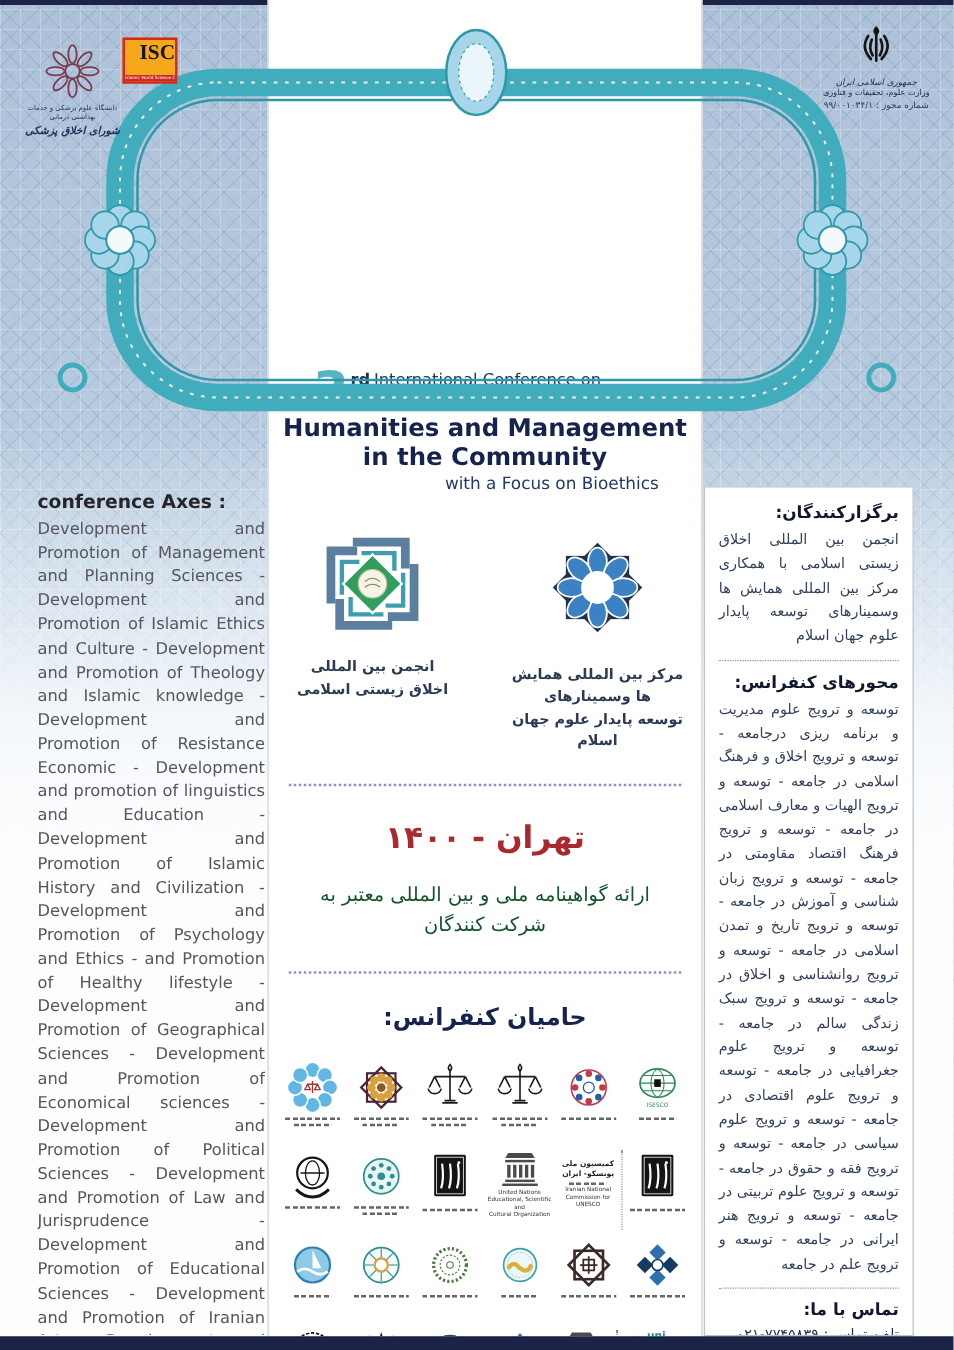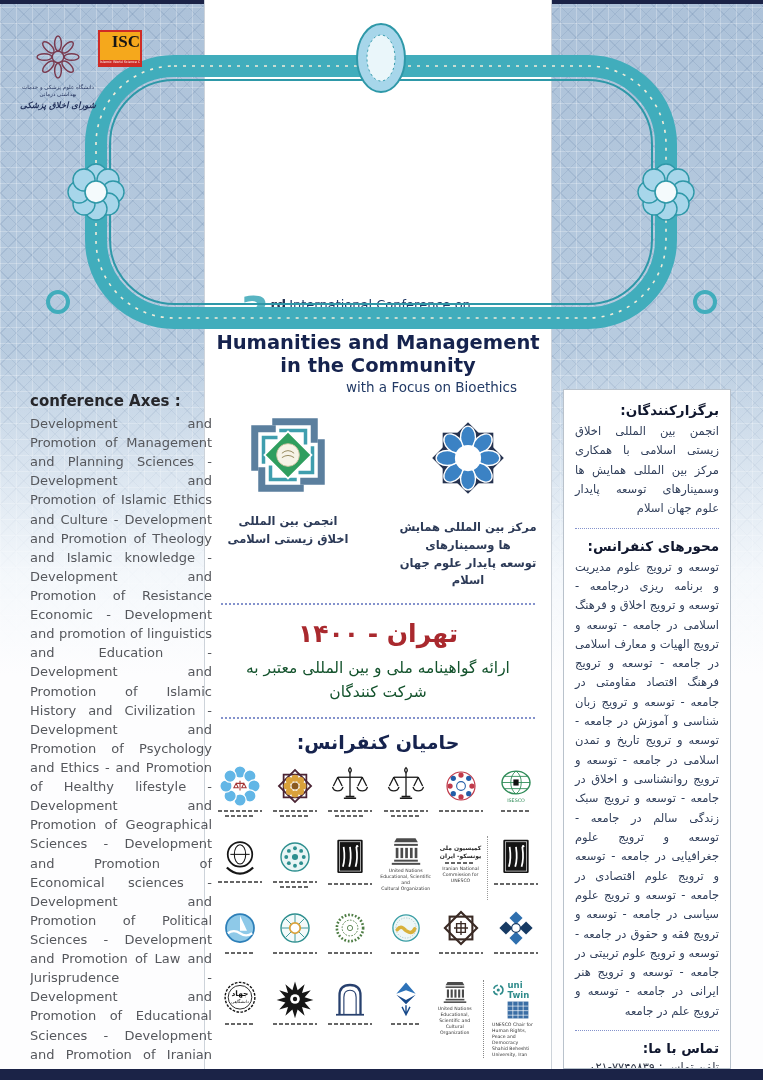--- a/index.html
+++ b/index.html
@@ -10,23 +10,23 @@
       repeating-linear-gradient(0deg, rgba(255,255,255,.25) 0 1px, transparent 1px 16px),
       repeating-linear-gradient(90deg, rgba(255,255,255,.25) 0 1px, transparent 1px 16px),
       repeating-linear-gradient(45deg, rgba(88,118,158,.16) 0 1px, transparent 1px 11px),
       repeating-linear-gradient(-45deg, rgba(88,118,158,.16) 0 1px, transparent 1px 11px),
       linear-gradient(180deg,#adc2d9 0%,#bccfe2 45%,#cfdcea 100%);}
   .fade{position:absolute;left:0;top:345px;right:0;bottom:0;z-index:1;
     background:linear-gradient(180deg,rgba(253,253,254,0) 0,rgba(250,252,254,.9) 230px,#fdfdfe 330px);}
   .bottom-bar{position:absolute;left:0;bottom:0;width:100%;height:11px;background:#1b2347;z-index:8;}
 
   
-  .center-col{position:absolute;left:204px;top:0;width:348px;height:1069px;background:#fff;
+  .center-col{position:absolute;left:214px;top:0;width:348px;height:1069px;background:#fff;
     border-left:1px solid #cdd3da;border-right:1px solid #cdd3da;box-sizing:border-box;z-index:2;
-    display:flex;flex-direction:column;overflow:hidden;}
+    display:flex;flex-direction:column;overflow:hidden;gap:12px;}
   .ornament{position:absolute;left:0;top:0;z-index:3;pointer-events:none;}
   .navy-box{position:absolute;left:187px;top:104px;width:372px;height:149px;background:#141b3c;
     border-radius:14px;z-index:4;direction:rtl;text-align:center;color:#fff;box-shadow:0 0 0 2px rgba(20,27,60,.15);}
   .nb1{margin-top:19px;font-size:17px;font-weight:bold;}
   .nb1 .fw{color:#f08a24;font-size:27px;font-weight:bold;}
   .nb2{font-size:29px;font-weight:bold;margin-top:1px;}
   .nb3{font-size:15px;font-weight:bold;color:#b9dde8;margin-top:7px;transform:translateX(-34px);}
 
   
   .logo-med{position:absolute;left:14px;top:34px;width:88px;text-align:center;color:#24335c;z-index:5;}
@@ -518,20 +518,38 @@
       </g>
     </svg>
     <div class="c1">دانشگاه علوم پزشکی و خدمات بهداشتی درمانی</div>
     <div class="c2">شورای اخلاق پزشکی</div>
   </div>
   <div class="isc">
     <div class="t">ISC</div>
     <div class="s">Islamic World Science Citation Center</div>
   </div>
 
+  <div class="gov">
+    <svg width="34" height="36" viewBox="0 0 48 50">
+      <g stroke="#161616" stroke-width="3" fill="none" stroke-linecap="round">
+        <path d="M24 10v30"></path>
+        <path d="M24 3c-2.5 2.5-2.5 5 0 7c2.5-2 2.5-4.5 0-7z" fill="#161616"></path>
+        <path d="M15 12q-9 13 3 26"></path>
+        <path d="M33 12q9 13-3 26"></path>
+        <path d="M19 16q-4 10 1 18"></path>
+        <path d="M29 16q4 10-1 18"></path>
+      </g>
+    </svg>
+    <div class="l1">جمهوری اسلامی ایران</div>
+    <div class="l2">وزارت علوم، تحقیقات و فناوری</div>
+    <div class="l3">
+      <span>شماره مجوز :</span>
+      <span dir="ltr">۹۹/۰۰۱۰۳۴/۱</span>
+    </div>
+  </div>
 
   <div class="left-col">
     <div class="lc-head">conference Axes :</div>
     <div class="lc-body">Development and Promotion of Management and Planning Sciences - Development and Promotion of Islamic Ethics and Culture - Development and Promotion of Theology and Islamic knowledge - Development and Promotion of Resistance Economic - Development and promotion of linguistics and Education - Development and Promotion of Islamic History and Civilization - Development and Promotion of Psychology and Ethics - and Promotion of Healthy lifestyle - Development and Promotion of Geographical Sciences - Development and Promotion of Economical sciences - Development and Promotion of Political Sciences - Development and Promotion of Law and Jurisprudence - Development and Promotion of Educational Sciences - Development and Promotion of Iranian Art - Development and Promotion of Science</div>
   </div>
 
   <div class="right-panel">
     <div class="rp-head">برگزارکنندگان:</div>
     <p class="rp-body">انجمن بین المللی اخلاق زیستی اسلامی با همکاری مرکز بین المللی همایش ها وسمینارهای توسعه پایدار علوم جهان اسلام</p>
     <hr class="rp-hr">

